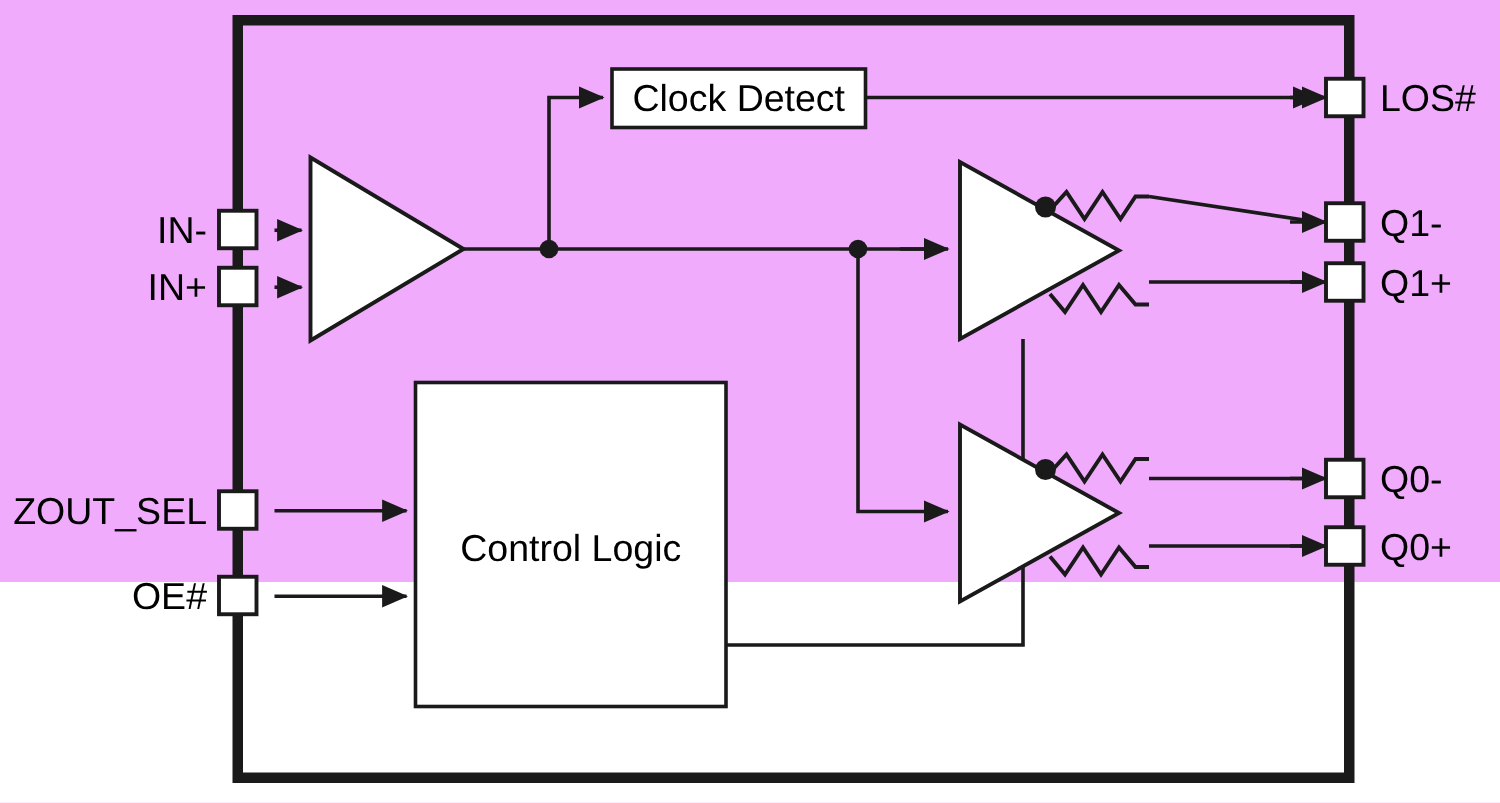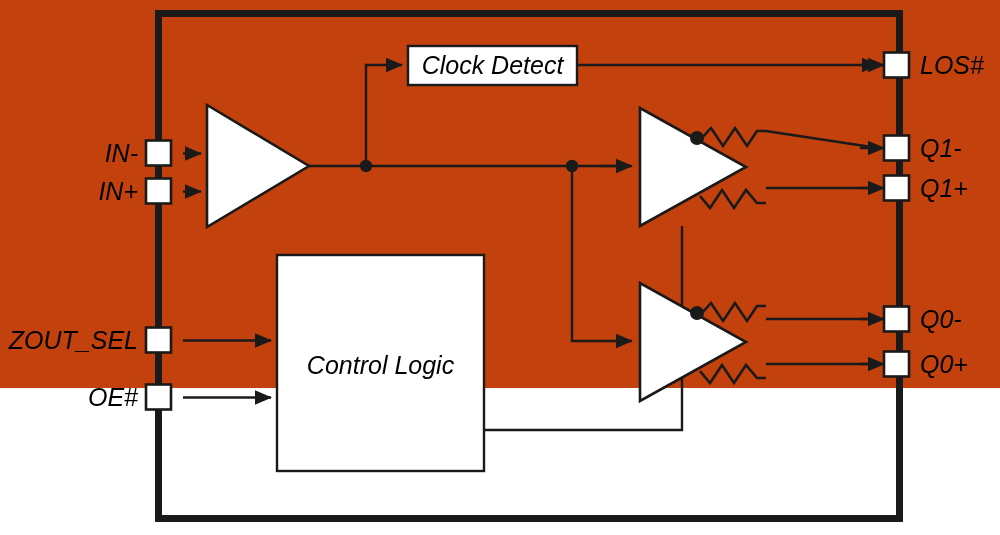--- a/index.html
+++ b/index.html
@@ -11,22 +11,21 @@
   body {
     width: 1000px;
     height: 535px;
     font-family: "Liberation Sans", sans-serif;
     overflow: hidden;
   }
   #diagram-root {
     position: relative;
     width: 1000px;
     height: 388px;
-    background: #c2410c;
-    font-style: italic;
+    background: #f0abfc;
   }
   svg#block-diagram {
     display: block;
     width: 1000px;
     height: 535px;
   }
   .pkg-border {
     fill: none;
     stroke: #1a1a1a;
     stroke-width: 7;

